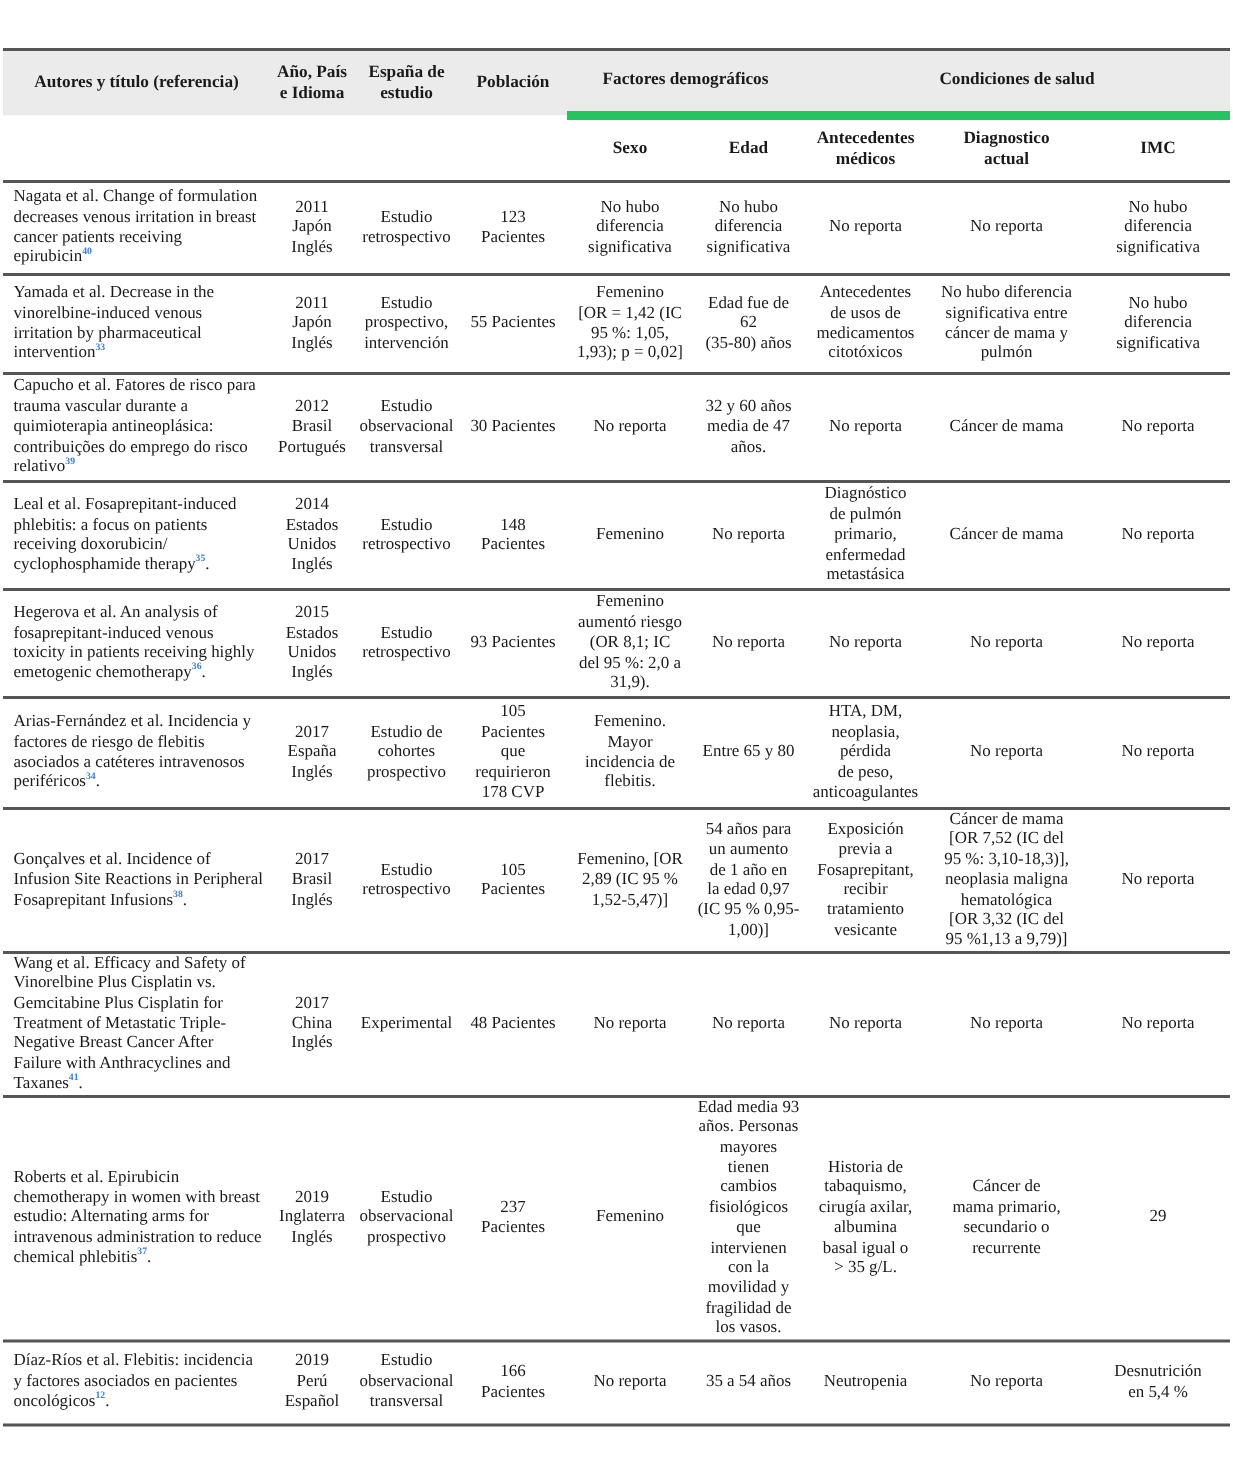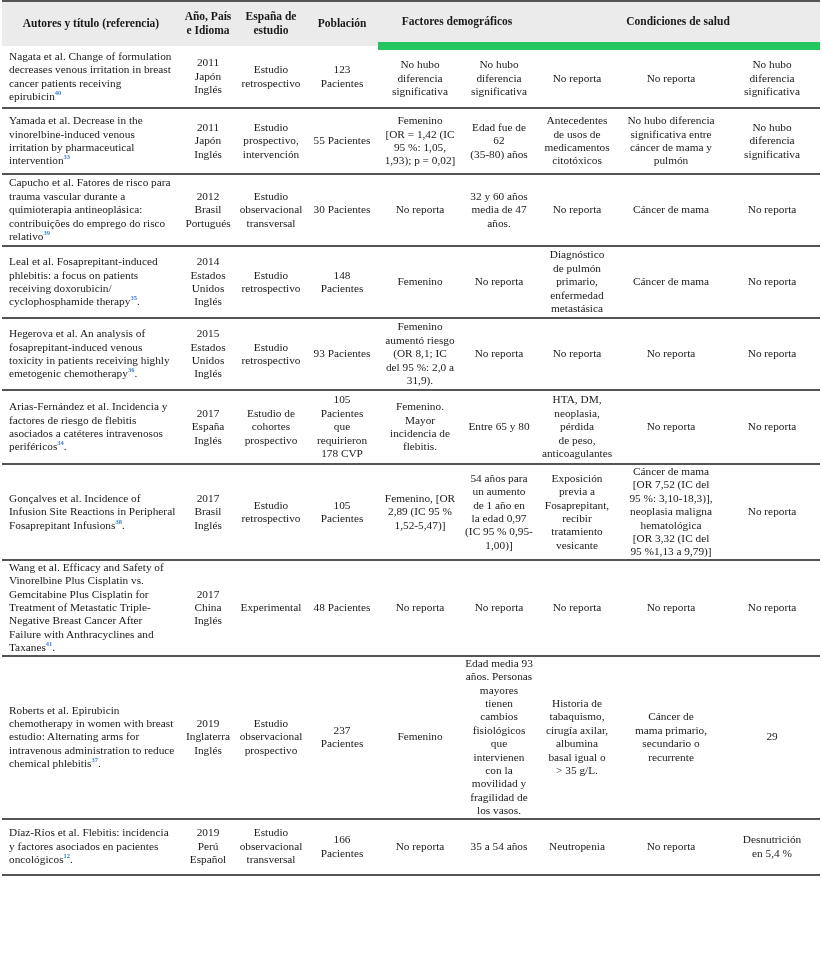--- a/index.html
+++ b/index.html
@@ -1,23 +1,23 @@
 <!DOCTYPE html>
 <html><head>
 <meta charset="utf-8">
 <style>
   html, body { margin: 0; padding: 0; background: #ffffff; }
   body { width: 822px; height: 971px; overflow: hidden; font-family: "Liberation Serif", "DejaVu Serif", serif; color: #1a1a1a; }
-  table { border-collapse: collapse; width: 818px; margin-left: 2px; table-layout: fixed; font-size: 11.3px; line-height: 13.4px; }
+  table { border-collapse: collapse; width: 818px; margin-left: 2px; table-layout: fixed; font-size: 11.3px; line-height: 13.4px; margin-top: 32px; }
   th { font-weight: bold; background: #ebebeb; text-align: center; vertical-align: middle; font-size: 11.5px; line-height: 13.6px; padding: 0 3px; }
   td { text-align: center; vertical-align: middle; padding: 0 3px; }
   td.title { text-align: left; padding-left: 7px; padding-right: 4px; }
   tr.h1 th { height: 40px; border-top: 2px solid #555; }
   tr.h2 th { height: 40px; background: #ffffff; }
-  tr.h1 th.grp { border-bottom: 8px solid #22c55e; vertical-align: middle; }
+  tr.h1 th.grp { border-bottom: 6px solid #22c55e; vertical-align: middle; }
   tr.h1 th.span2 { vertical-align: middle; }
   tbody tr td { border-bottom: 2px solid #555; }
   tr.h2 th { border-bottom: 2px solid #555; }
   sup.ref { color: #3a7fd0; font-size: 6.5px; font-weight: bold; vertical-align: super; line-height: 0; }
   .cell-text { white-space: pre-line; }
 </style>
 </head>
 <body>
 
 <table>
@@ -36,20 +36,33 @@
     <tr class="h1">
       <th rowspan="1" class="span2 cell-text">Autores y título (referencia)</th>
       <th class="span2 cell-text">Año, País
 e Idioma</th>
       <th class="span2 cell-text">España de
 estudio</th>
       <th class="span2 cell-text">Población</th>
       <th colspan="2" class="grp">Factores demográficos</th>
       <th colspan="3" class="grp">Condiciones de salud</th>
     </tr>
+    <tr class="h2">
+      <th></th>
+      <th></th>
+      <th></th>
+      <th></th>
+      <th class="cell-text">Sexo</th>
+      <th class="cell-text">Edad</th>
+      <th class="cell-text">Antecedentes
+médicos</th>
+      <th class="cell-text">Diagnostico
+actual</th>
+      <th class="cell-text">IMC</th>
+    </tr>
   </thead>
   <tbody id="rows">
   <tr style="height: 62px;">
     <td class="title"><span>Nagata et al. Change of formulation decreases venous irritation in breast cancer patients receiving epirubicin</span><sup class="ref">40</sup><span></span></td>
     <td class="cell-text">2011
 Japón
 Inglés</td>
     <td class="cell-text">Estudio
 retrospectivo</td>
     <td class="cell-text">123

